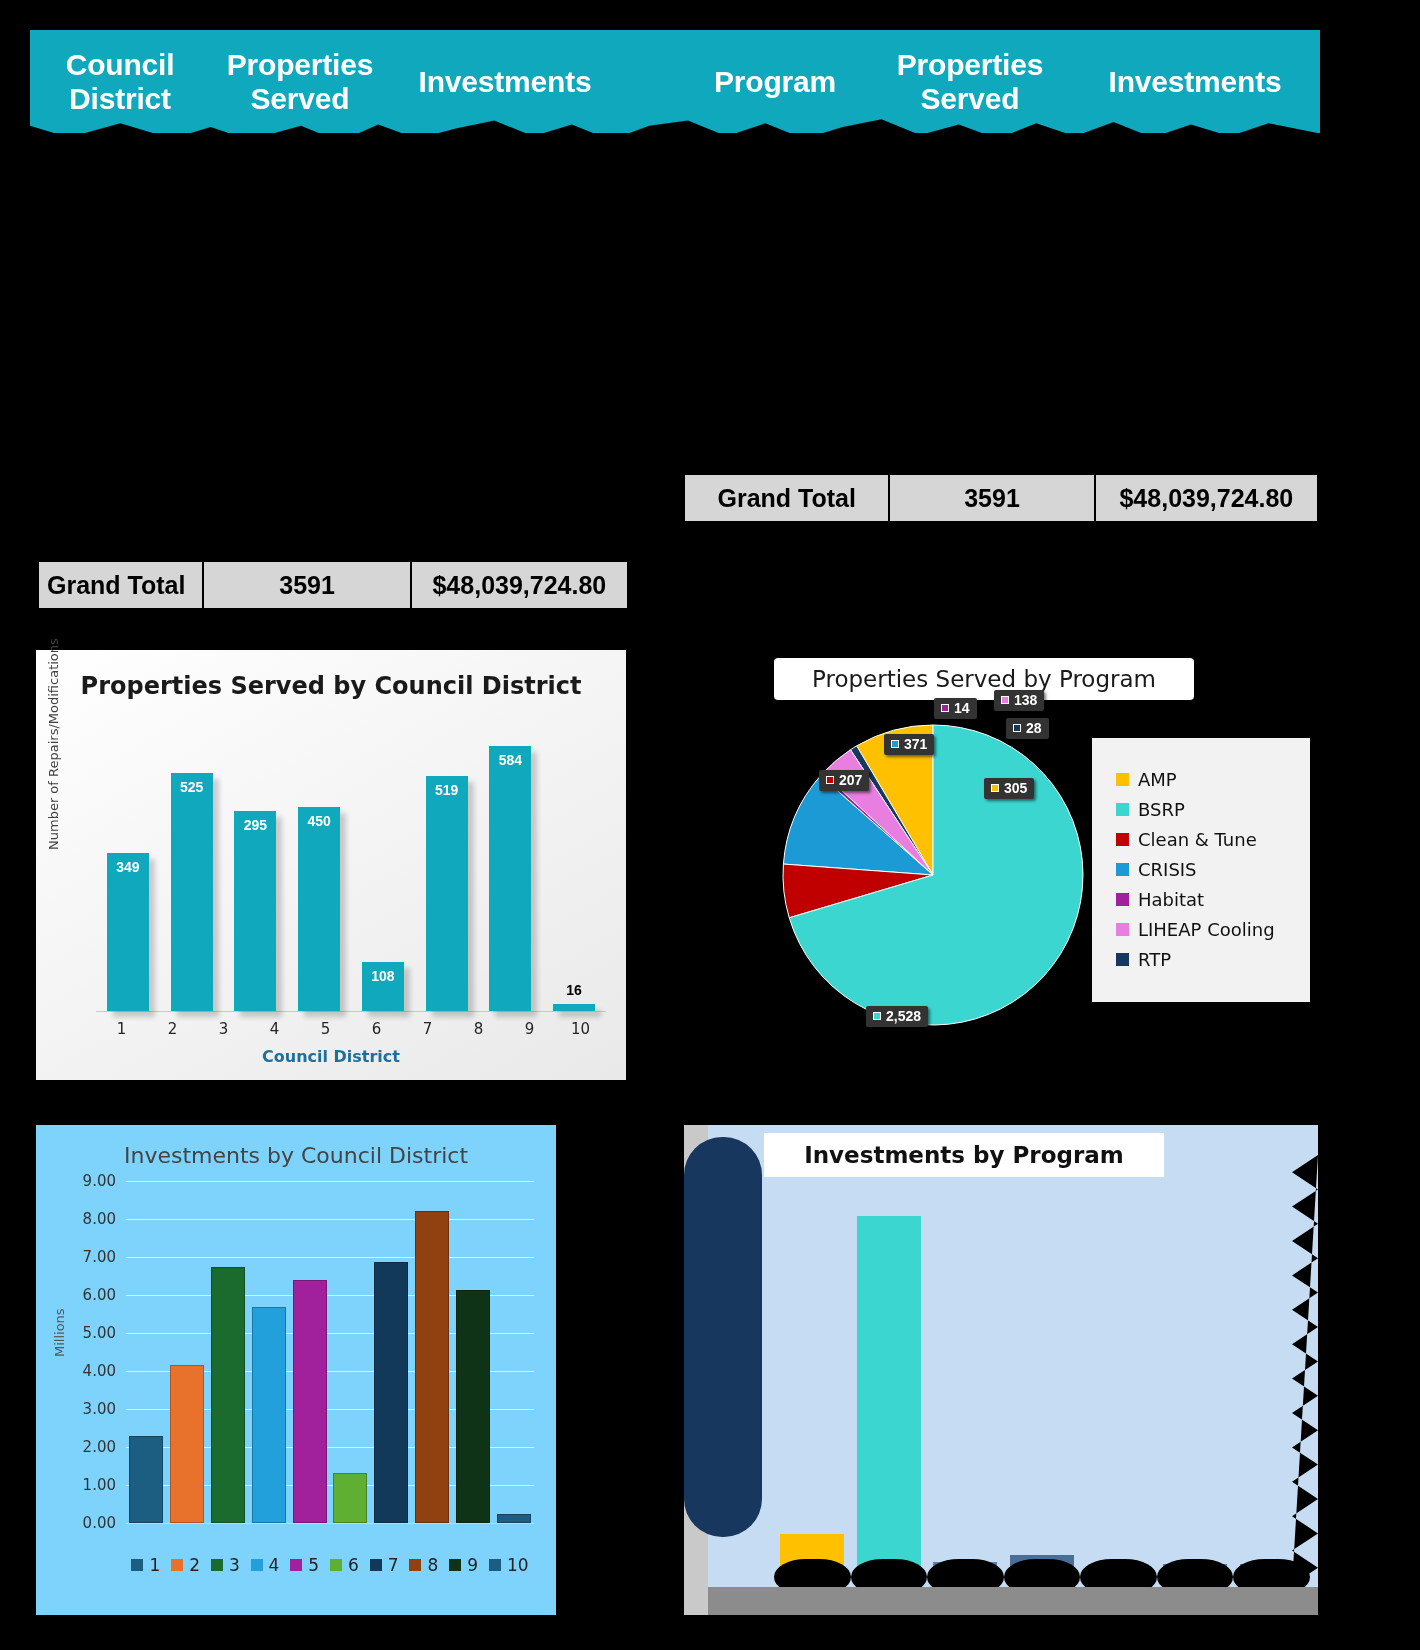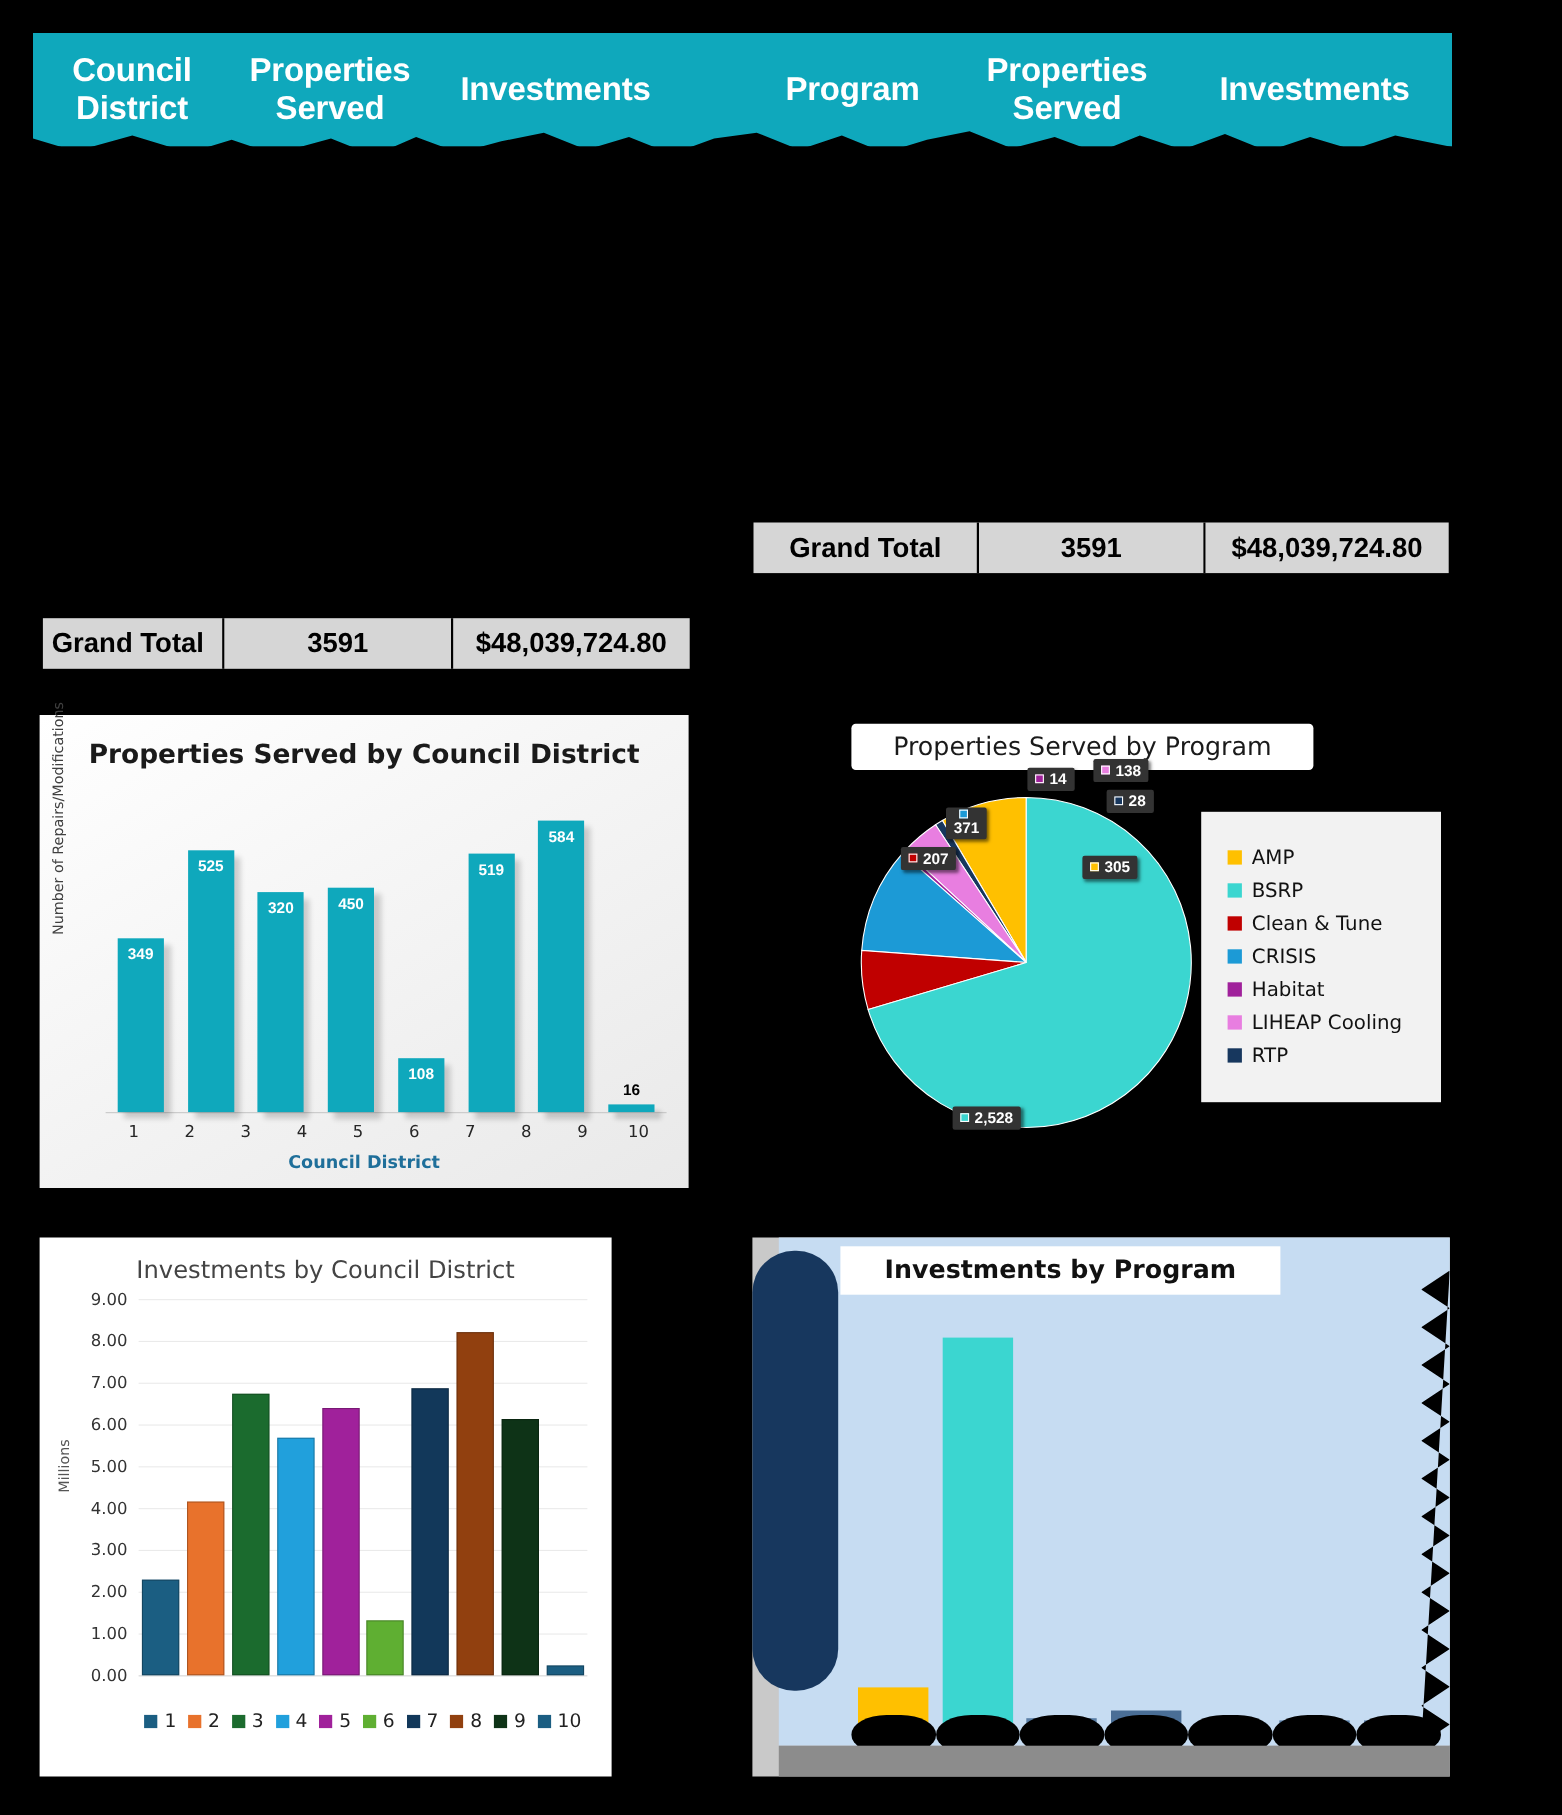--- a/index.html
+++ b/index.html
@@ -120,21 +120,21 @@
   .lg-item { display: flex; align-items: center; height: 30px; }
   .lg-swatch { width: 13px; height: 13px; margin-right: 9px; flex: 0 0 13px; }
   .lg-text { font-size: 18px; color: #111; font-family: "DejaVu Sans", sans-serif; }
   .cal { position: absolute; background: #333333; color: #fff; font-size: 14px;
          font-weight: bold; padding: 2px 7px 3px 7px; border-radius: 2px;
          display: flex; align-items: center; white-space: nowrap;
          box-shadow: 2px 2px 3px rgba(0,0,0,.5); }
   .cal .mk { width: 8px; height: 8px; margin-right: 5px; background: #fff; flex: 0 0 8px; }
 
   
-  #chart-icd { left: 36px; top: 1125px; width: 520px; height: 490px; background: #ffffff; }
+  #chart-icd { left: 36px; top: 1125px; width: 520px; height: 490px; background: #7dd3fc; }
   .icd-title { position: absolute; top: 18px; left: 0; width: 100%; text-align: center;
                font-size: 22px; color: #444; font-family: "DejaVu Sans", sans-serif; }
   .icd-ylabel { position: absolute; left: 16px; top: 232px; transform: rotate(-90deg);
                 transform-origin: left top; font-size: 13px; color: #555; white-space: nowrap;
                 font-family: "DejaVu Sans", sans-serif; }
   .icd-plot { position: absolute; left: 90px; top: 56px; right: 22px; bottom: 92px; }
   .icd-grid { position: absolute; inset: 0; }
   .icd-gl { position: absolute; left: 0; right: 0; height: 1px; background: #EAEAEA; }
   .icd-gl.base { background: #D5D5D5; }
   .icd-ytick { position: absolute; right: 100%; margin-right: 10px;
@@ -215,21 +215,21 @@
               <div class="psd-val">349</div>
             </div>
           </div>
           <div class="psd-barwrap">
             <div class="psd-bar" style="height: 84.6774%; background: rgb(15, 168, 188);">
               <div class="psd-val">525</div>
             </div>
           </div>
           <div class="psd-barwrap">
             <div class="psd-bar" style="height: 71.2903%; background: rgb(15, 168, 188);">
-              <div class="psd-val">320</div>
+              <div class="psd-val">295</div>
             </div>
           </div>
           <div class="psd-barwrap">
             <div class="psd-bar" style="height: 72.5806%; background: rgb(15, 168, 188);">
               <div class="psd-val">450</div>
             </div>
           </div>
           <div class="psd-barwrap">
             <div class="psd-bar" style="height: 17.4194%; background: rgb(15, 168, 188);">
               <div class="psd-val">108</div>
@@ -318,21 +318,21 @@
           <span>305</span>
         </div>
         <div class="cal" style="left: 182px; top: 356px;">
           <span class="mk" style="background: rgb(59, 214, 208); border: 1px solid rgb(255, 255, 255);"></span>
           <span>2,528</span>
         </div>
         <div class="cal" style="left: 135px; top: 120px;">
           <span class="mk" style="background: rgb(192, 0, 0); border: 1px solid rgb(255, 255, 255);"></span>
           <span>207</span>
         </div>
-        <div class="cal" style="left: 176px; top: 84px; flex-direction: column;">
+        <div class="cal" style="left: 200px; top: 84px;">
           <span class="mk" style="background: rgb(28, 154, 214); border: 1px solid rgb(255, 255, 255);"></span>
           <span>371</span>
         </div>
         <div class="cal" style="left: 250px; top: 48px;">
           <span class="mk" style="background: rgb(160, 33, 155); border: 1px solid rgb(255, 255, 255);"></span>
           <span>14</span>
         </div>
         <div class="cal" style="left: 310px; top: 40px;">
           <span class="mk" style="background: rgb(232, 126, 224); border: 1px solid rgb(255, 255, 255);"></span>
           <span>138</span>

